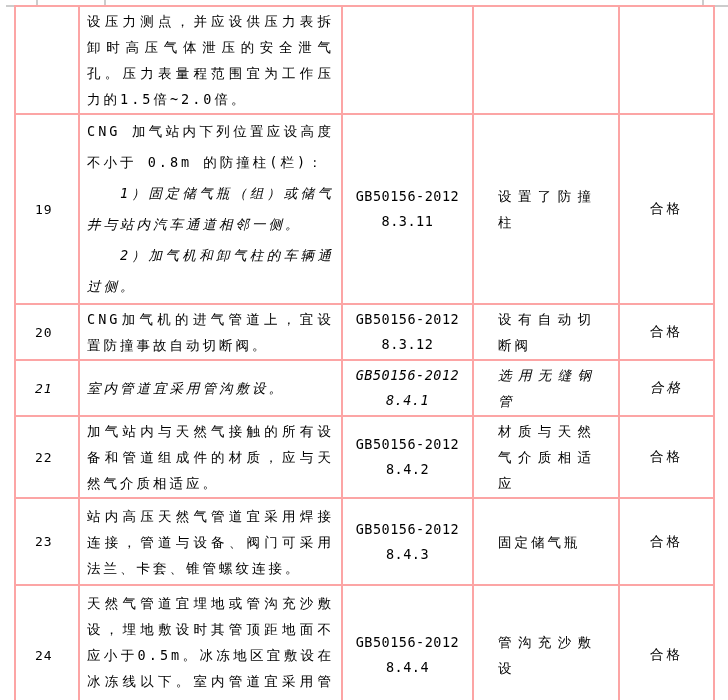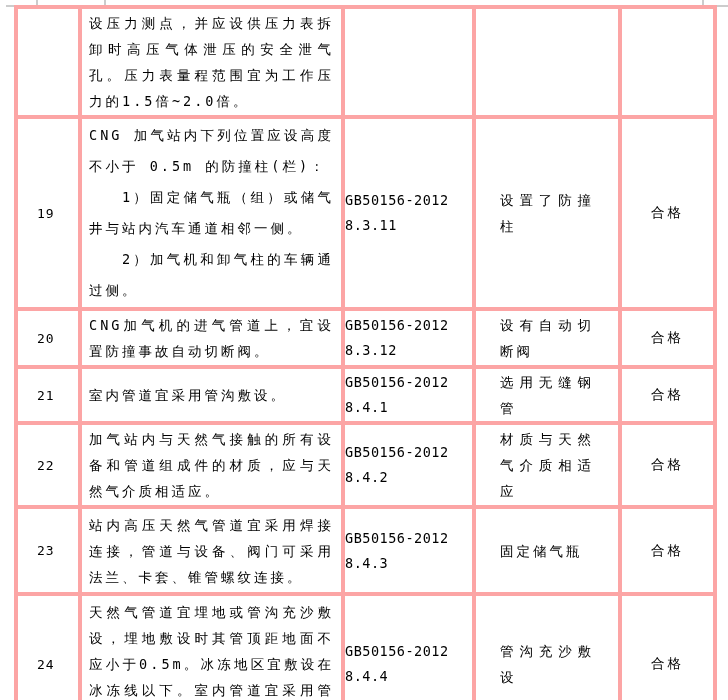--- a/index.html
+++ b/index.html
@@ -22,52 +22,53 @@
   #gm-h-right { left: 711px; top: 5px; width: 17px; height: 2px; }
 
   table.doc {
     position: absolute;
     left: 14px; top: 5px;
     border-collapse: collapse;
     table-layout: fixed;
     width: 699px;
   }
   td {
-    border: 4px solid #fca5a5;
+    border: 2px solid #fca5a5;
     vertical-align: middle;
     padding: 0;
     overflow: hidden;
   }
   
   tr:nth-child(1) { height: 106px; }
   tr:nth-child(2) { height: 188px; }
   tr:nth-child(3) { height: 52px; margin-left: 24px;  }
-  tr:nth-child(4) { height: 56px;  }
+  tr:nth-child(4) { height: 56px; font-style: italic;  }
   tr:nth-child(5) { height: 78px;  }
   tr:nth-child(6) { height: 87px;  }
   tr:nth-child(7) { height: 140px; }
 
   td.num {
     padding-left: 19px;
     font-size: 13px;
     letter-spacing: 1px;
   }
   td.desc {
     padding: 1px 7px;
     font-size: 13.5px;
     line-height: 26px;
     letter-spacing: 3px;
     text-align: justify;
     text-justify: inter-character;
   }
   td.desc p { margin: 0; }
   tr:nth-child(2) td.desc { line-height: 31px; }
-  td.desc p.indent { text-indent: 33px; }
+  td.desc p.indent { text-indent: 33px; font-style: italic; }
 
   td.std {
+    text-align: center;
     font-size: 13.5px;
     line-height: 25px;
     letter-spacing: 0.5px;
   }
   td.result {
     padding: 0 24px;
     font-size: 13.5px;
     line-height: 26px;
     letter-spacing: 3px;
     text-align: justify;
@@ -102,21 +103,21 @@
         <td class="desc">
           <p>设压力测点，并应设供压力表拆卸时高压气体泄压的安全泄气孔。压力表量程范围宜为工作压力的1.5倍~2.0倍。</p>
         </td>
         <td class="std"></td>
         <td class="result"></td>
         <td class="status"></td>
       </tr>
       <tr>
         <td class="num">19</td>
         <td class="desc">
-          <p>CNG 加气站内下列位置应设高度不小于 0.5m 的防撞柱(栏)：</p>
+          <p>CNG 加气站内下列位置应设高度不小于 0.8m 的防撞柱(栏)：</p>
           <p class="indent">1）固定储气瓶（组）或储气井与站内汽车通道相邻一侧。</p>
           <p class="indent">2）加气机和卸气柱的车辆通过侧。</p>
         </td>
         <td class="std">
           <div>GB50156-2012</div>
           <div>8.3.11</div>
         </td>
         <td class="result">设置了防撞柱</td>
         <td class="status">合格</td>
       </tr>

